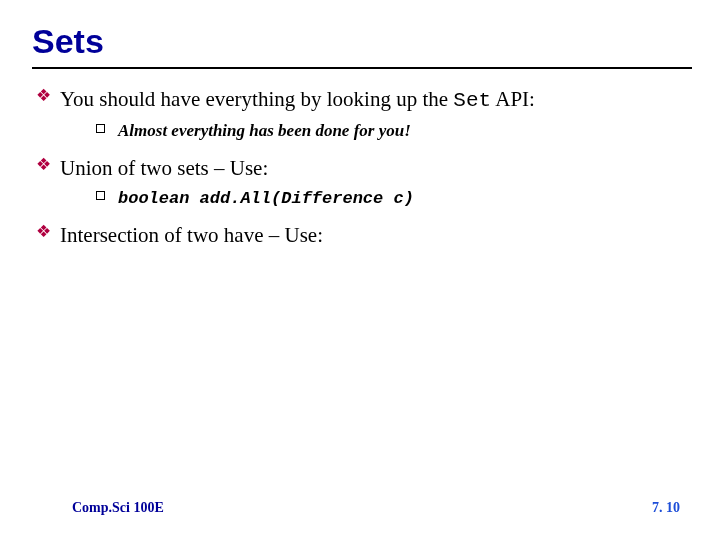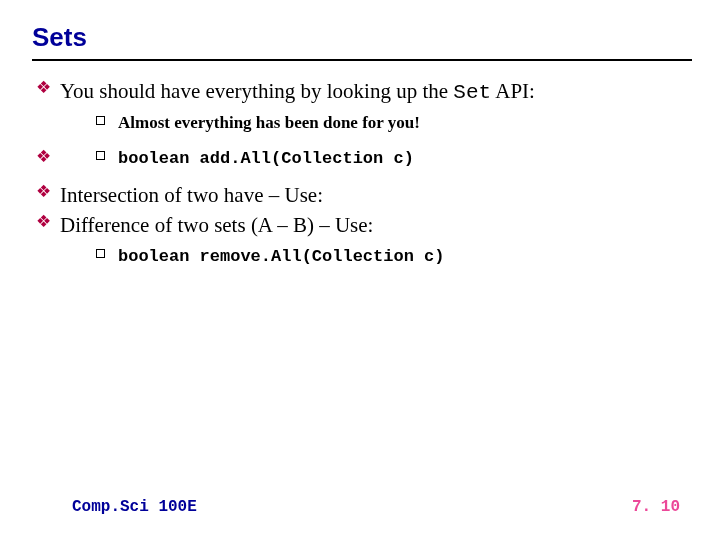--- a/index.html
+++ b/index.html
@@ -14,21 +14,21 @@
   }
   .slide {
     position: relative;
     width: 720px;
     height: 540px;
     box-sizing: border-box;
     padding: 22px 32px 0 32px;
   }
   .title {
     font-family: "Comic Sans MS", "Comic Sans", cursive, sans-serif;
-    font-size: 26px;
+    font-size: 34px;
     font-weight: bold;
     color: #000099;
     margin: 0 0 6px 0;
   }
   .rule {
     height: 2px;
     background: #000000;
     width: 660px;
     margin: 0 0 16px 0;
   }
@@ -49,20 +49,21 @@
     position: absolute;
     left: 0;
     top: 0;
     color: #b00040;
     font-size: 17px;
   }
   ul.level2 {
     list-style: none;
     margin: 4px 0 10px 0;
     padding: 0 0 0 36px;
+    font-style: italic;
   }
   ul.level2 > li {
     position: relative;
     padding-left: 22px;
     font-size: 17px;
     line-height: 1.4;
     margin-bottom: 4px;
   }
   ul.level2 > li::before {
     content: "";
@@ -81,65 +82,58 @@
   .bold {
     font-weight: bold;
   }
   .footer {
     position: absolute;
     bottom: 24px;
     left: 72px;
     right: 40px;
     display: flex;
     justify-content: space-between;
-    font-family: Liberation Mono, monospace;
-    font-size: 16px;
+    font-family: Liberation Serif, serif;
+    font-size: 14px;
     font-weight: bold;
   }
   .footer-left { color: #000099; }
-  .footer-right { color: #ec4899; }
+  .footer-right { color: #1d4ed8; }
 </style>
 </head>
 <body>
 
 <div class="slide">
   <h1 class="title">Sets</h1>
   <div class="rule"></div>
 
   <ul class="level1">
 
     <li>
       <span>You should have  everything by looking up the </span><span class="mono">Set</span><span> API:</span>
       <ul class="level2">
         <li>
           <span class="bold">Almost everything has been done for you!</span><span class="mono bold"></span><span class="bold"></span>
         </li>
       </ul>
     </li>
 
     <li>
+      <span>Union  of two sets – Use:</span>
       <ul class="level2">
         <li>
-          <span class="mono bold">boolean add.All(Collection c)</span>
+          <span class="mono bold">boolean add.All(Difference c)</span>
         </li>
       </ul>
     </li>
 
     <li>
       <span>Intersection of two have – Use:</span>
     </li>
 
-    <li>
-      <span>Difference of two sets (A – B) – Use:</span>
-      <ul class="level2">
-        <li>
-          <span class="mono bold">boolean remove.All(Collection c)</span>
-        </li>
-      </ul>
-    </li>
 
   </ul>
 
   <div class="footer">
     <span class="footer-left">Comp.Sci 100E</span>
     <span class="footer-right">7. 10</span>
   </div>
 </div>
 
 </body></html>

